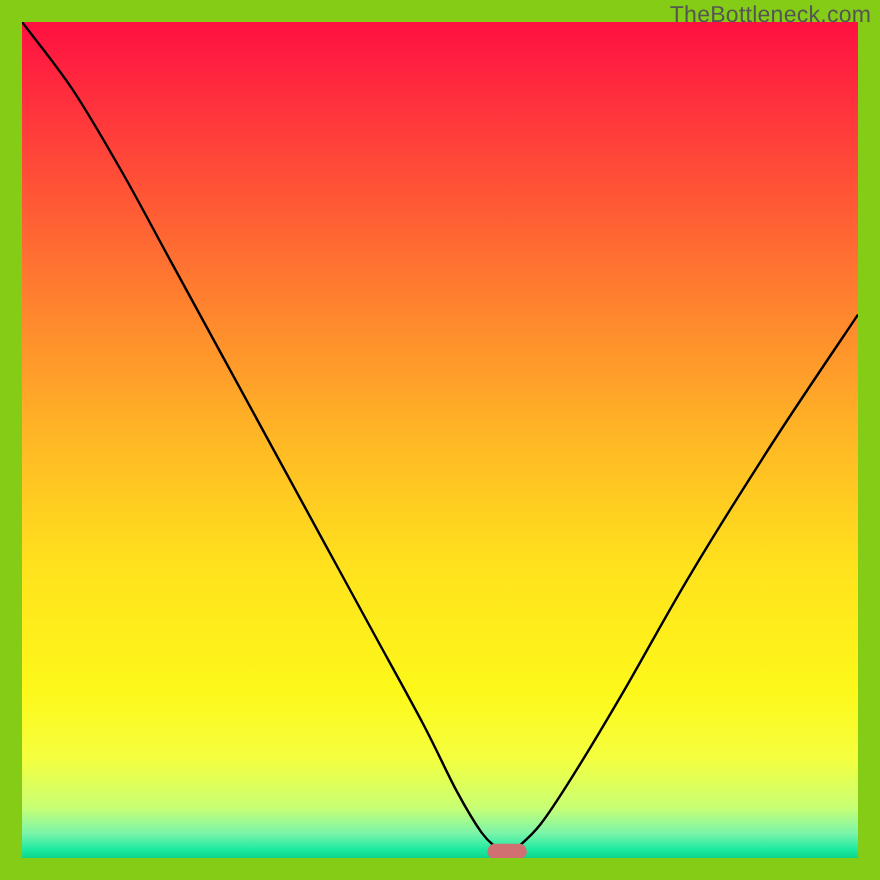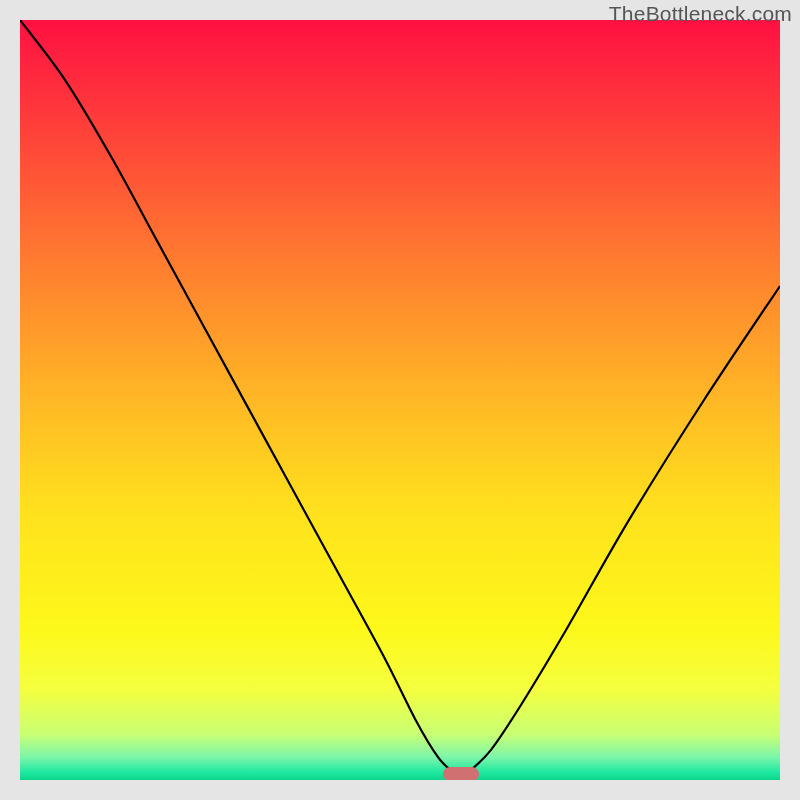--- a/index.html
+++ b/index.html
@@ -8,21 +8,21 @@
     width: 800px;
     height: 800px;
     background: #000;
     overflow: hidden;
     font-family: Arial, Helvetica, sans-serif;
   }
   .frame {
     position: relative;
     width: 800px;
     height: 800px;
-    background: #e5e5e5;
+    background: #84cc16;
   }
   .watermark {
     position: absolute;
     top: 2px;
     right: 8px;
     color: #555;
     font-size: 21px;
     letter-spacing: 0.2px;
     font-weight: 500;
     z-index: 10;

